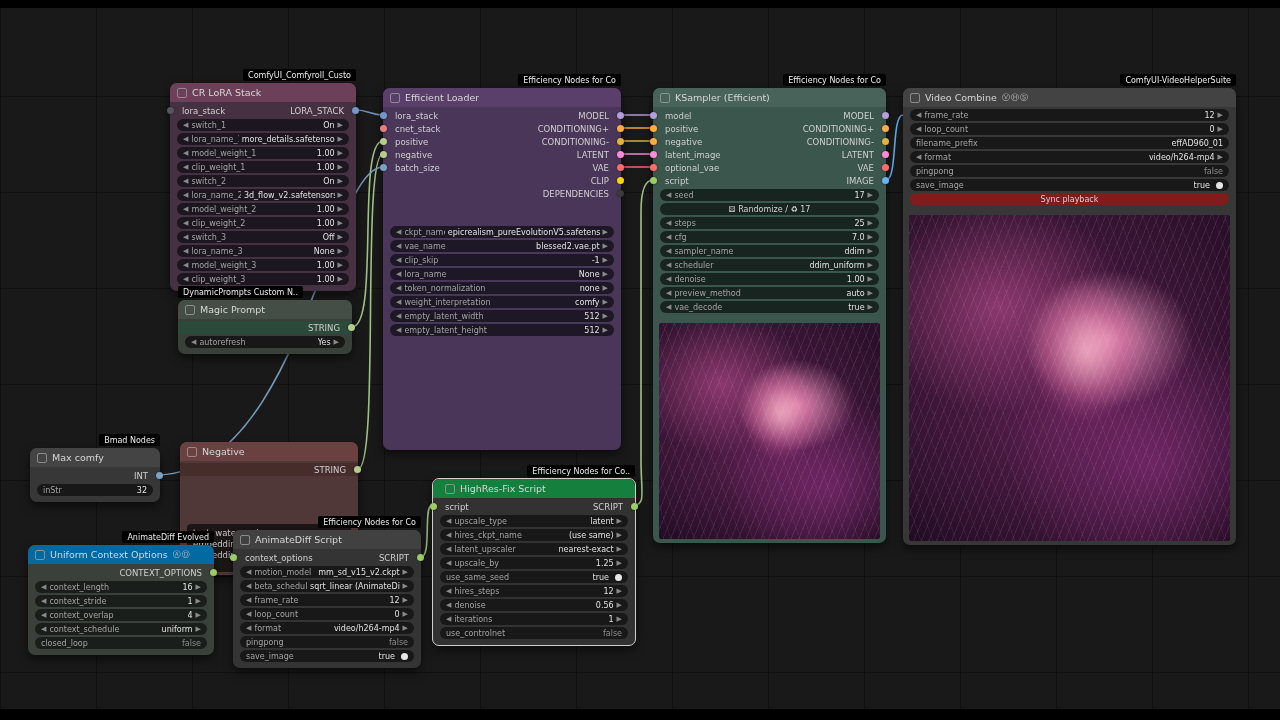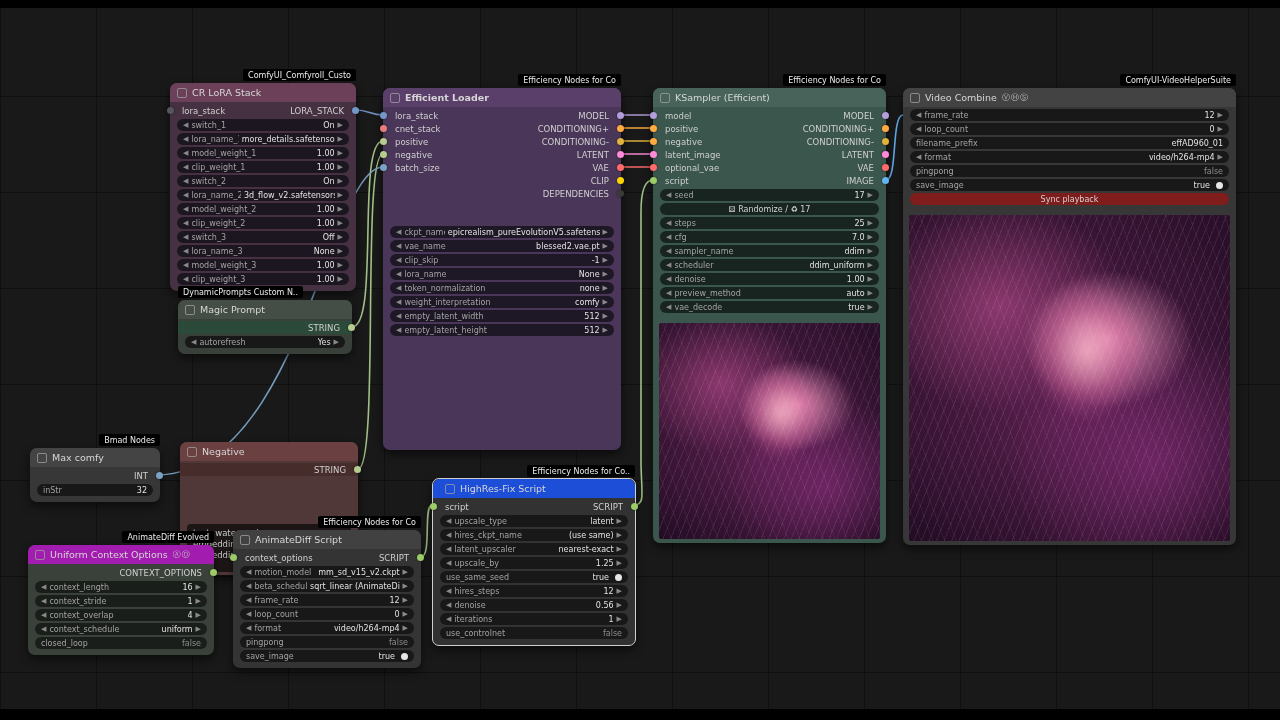--- a/index.html
+++ b/index.html
@@ -64,21 +64,21 @@
   .p-str{position:absolute;inset:0;background:
     repeating-linear-gradient(112deg, rgba(255,195,225,.10) 0 1px, transparent 1px 7px),
     repeating-linear-gradient(70deg, rgba(255,255,255,.05) 0 1px, transparent 1px 11px);}
 
   
   #node-lora{left:170px;top:83px;width:186px;background:#463142;}
   #node-lora .header{background:#6d4059;}
   #node-lora .row{background:#1c1620;}
 
   #node-loader{left:383px;top:88px;width:238px;background:#4a3658;}
-  #node-loader .header{background:#5a3f6b;font-weight:bold;}
+  #node-loader .header{background:#5a3f6b;}
   #node-loader .row{background:#1e1826;}
   #node-loader .widgets{margin-top:26px;}
   #node-loader .tail{height:108px;}
 
   #node-magic{left:178px;top:300px;width:174px;background:#384039;}
   #node-magic .header{background:#454e46;}
   #node-magic .slot-row{background:#2b4a39;}
   #node-magic .textbox{height:72px;}
   #node-magic .tag{left:0;right:auto;}
 
@@ -93,28 +93,28 @@
   #node-ksampler{left:653px;top:88px;width:233px;background:#3b564c;}
   #node-ksampler .header{background:#47635a;align-items:center;}
   #node-ksampler .row{background:#182420;}
   #node-ksampler .preview{height:216px;}
 
   #node-vhs{left:903px;top:88px;width:333px;background:#373737;}
   #node-vhs .header{background:#434343;}
   #node-vhs .preview{height:326px;}
 
   #node-uco{left:28px;top:545px;width:186px;background:#39413a;}
-  #node-uco .header{background:#a21caf;}
+  #node-uco .header{background:#0369a1;}
   #node-uco .row{background:#1a1e1a;}
 
   #node-ads{left:233px;top:530px;width:188px;background:#343434;}
   #node-ads .header{background:#414141;}
 
   #node-hrf{left:432px;top:478px;width:202px;background:#323232;border:1px solid #cfcfcf;}
-  #node-hrf .header{background:#1d4ed8;padding-left:12px;}
+  #node-hrf .header{background:#15803d;padding-left:12px;}
 </style>
 </head>
 <body>
 
 <div id="stage">
   <div class="letterbox" id="lb-top"></div>
   <div class="letterbox" id="lb-bottom"></div>
 
   <svg id="wires" width="1280" height="720" viewBox="0 0 1280 720">
       <path d="M356,110 C368,110 371,115 383,115" stroke="#7596c9"></path>

